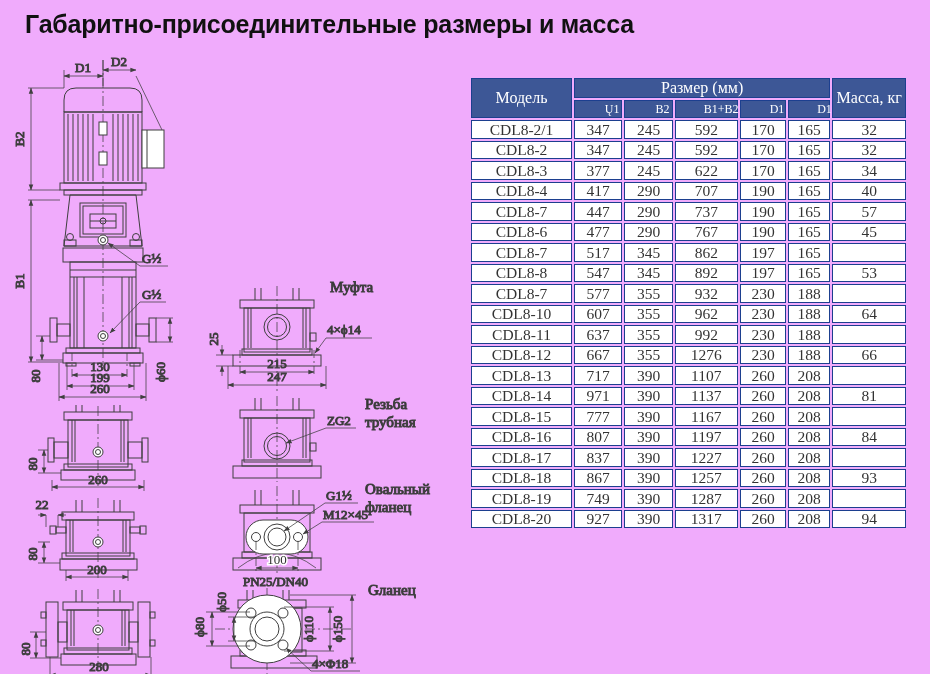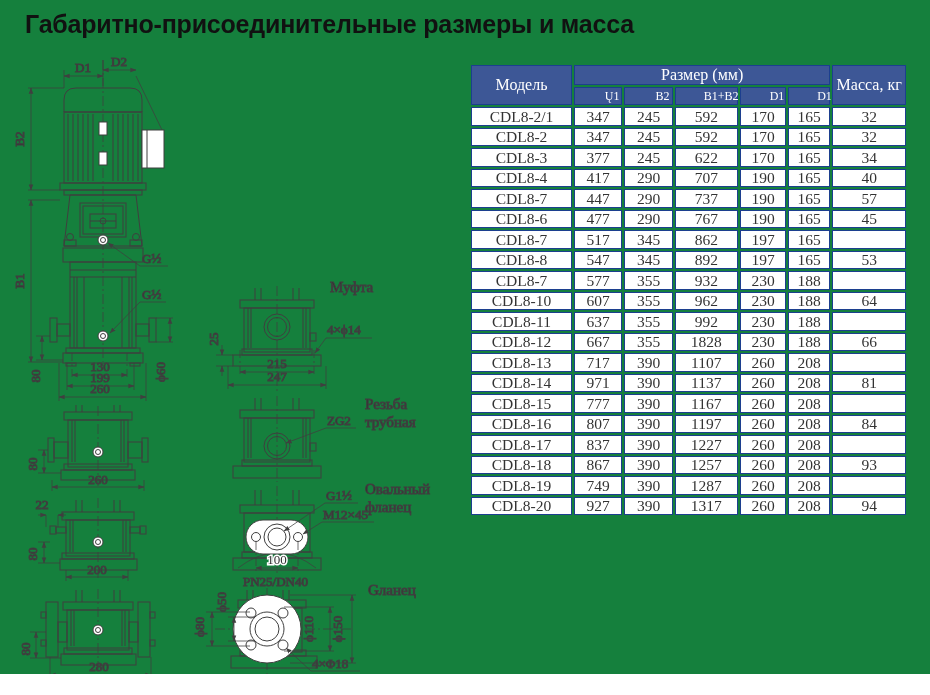--- a/index.html
+++ b/index.html
@@ -1,20 +1,20 @@
 <!DOCTYPE html>
 <html><head>
 <meta charset="utf-8">
 <style>
   html,body{margin:0;padding:0;background:#fff;}
-  .page{position:relative;width:930px;height:674px;background:#15803d;overflow:hidden;
+  .page{position:relative;width:930px;height:674px;background:#f0abfc;overflow:hidden;
         font-family:"Liberation Sans",sans-serif;}
   .title{position:absolute;left:25px;top:10px;font-size:25px;font-weight:700;color:#111;
          letter-spacing:-0.2px;font-family:"Liberation Sans",sans-serif;}
-  .table-wrap{position:absolute;left:469px;top:63px;}
+  .table-wrap{position:absolute;left:469px;top:76px;}
   table.dims{border-collapse:separate;border-spacing:2px;table-layout:fixed;width:439px;}
   table.dims th,table.dims td{border:1.5px solid #1c3f8f;text-align:center;vertical-align:middle;
          font-family:"Liberation Serif",serif;padding:0;}
   table.dims th{background:#3d5796;color:#fff;font-weight:400;font-size:16px;height:18px;}
   table.dims thead tr:nth-child(2) th{height:16px;font-size:12px;padding-left:28px;}
   table.dims td{color:#333;font-size:15.5px;height:16.5px;background:#fff;line-height:1;}
   svg text{fill:#2f2f2f;}
   .d{font:13px "Liberation Serif",serif;}
   .lbl{font:15px "Liberation Serif",serif;}
   .remnant{position:absolute;left:8px;top:689px;width:345px;border-top:2px dotted #d2d2d2;}
@@ -148,21 +148,21 @@
             <td>355</td>
             <td>992</td>
             <td>230</td>
             <td>188</td>
             <td></td>
           </tr>
           <tr>
             <td>CDL8-12</td>
             <td>667</td>
             <td>355</td>
-            <td>1828</td>
+            <td>1276</td>
             <td>230</td>
             <td>188</td>
             <td>66</td>
           </tr>
           <tr>
             <td>CDL8-13</td>
             <td>717</td>
             <td>390</td>
             <td>1107</td>
             <td>260</td>

